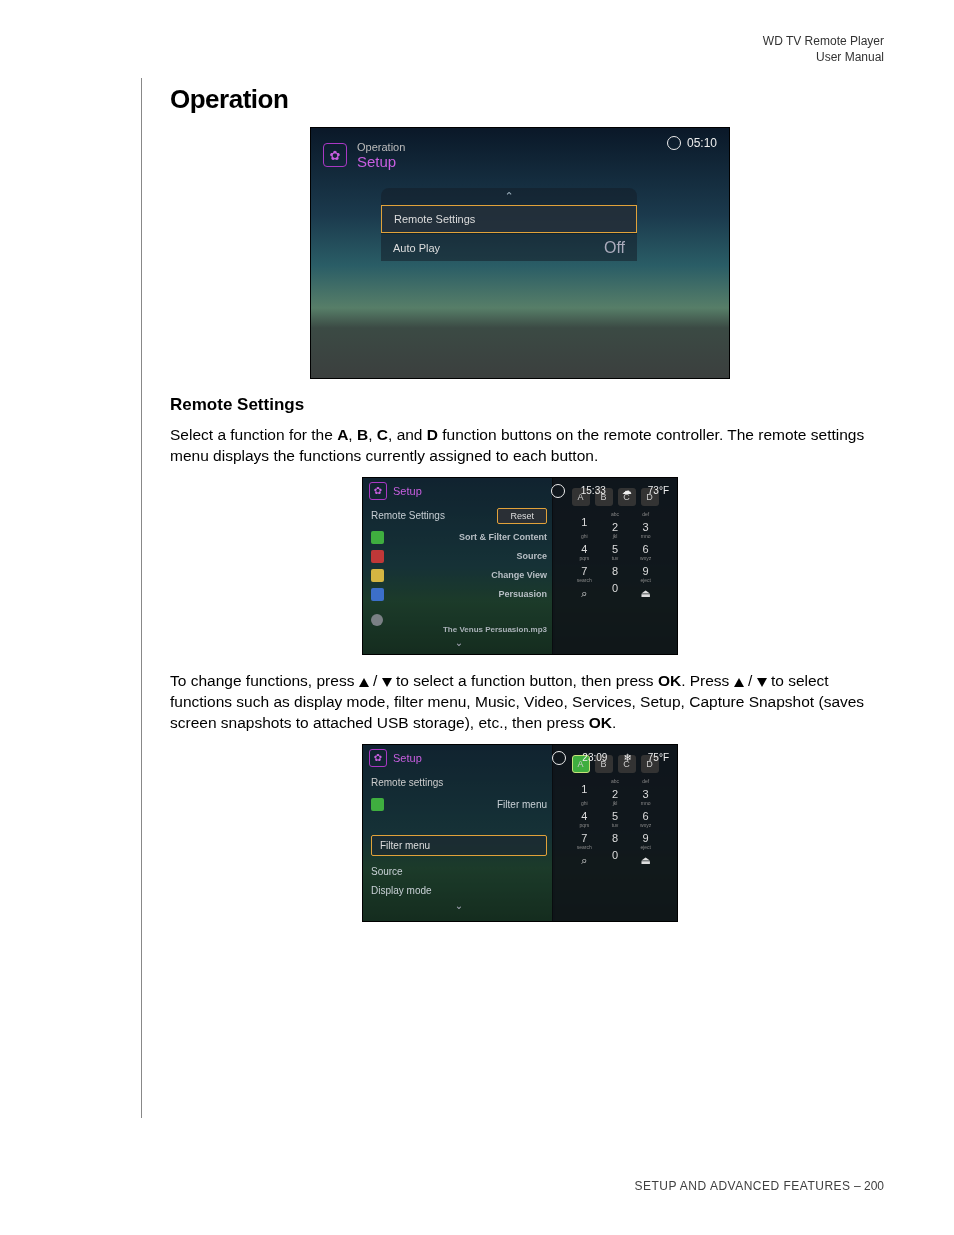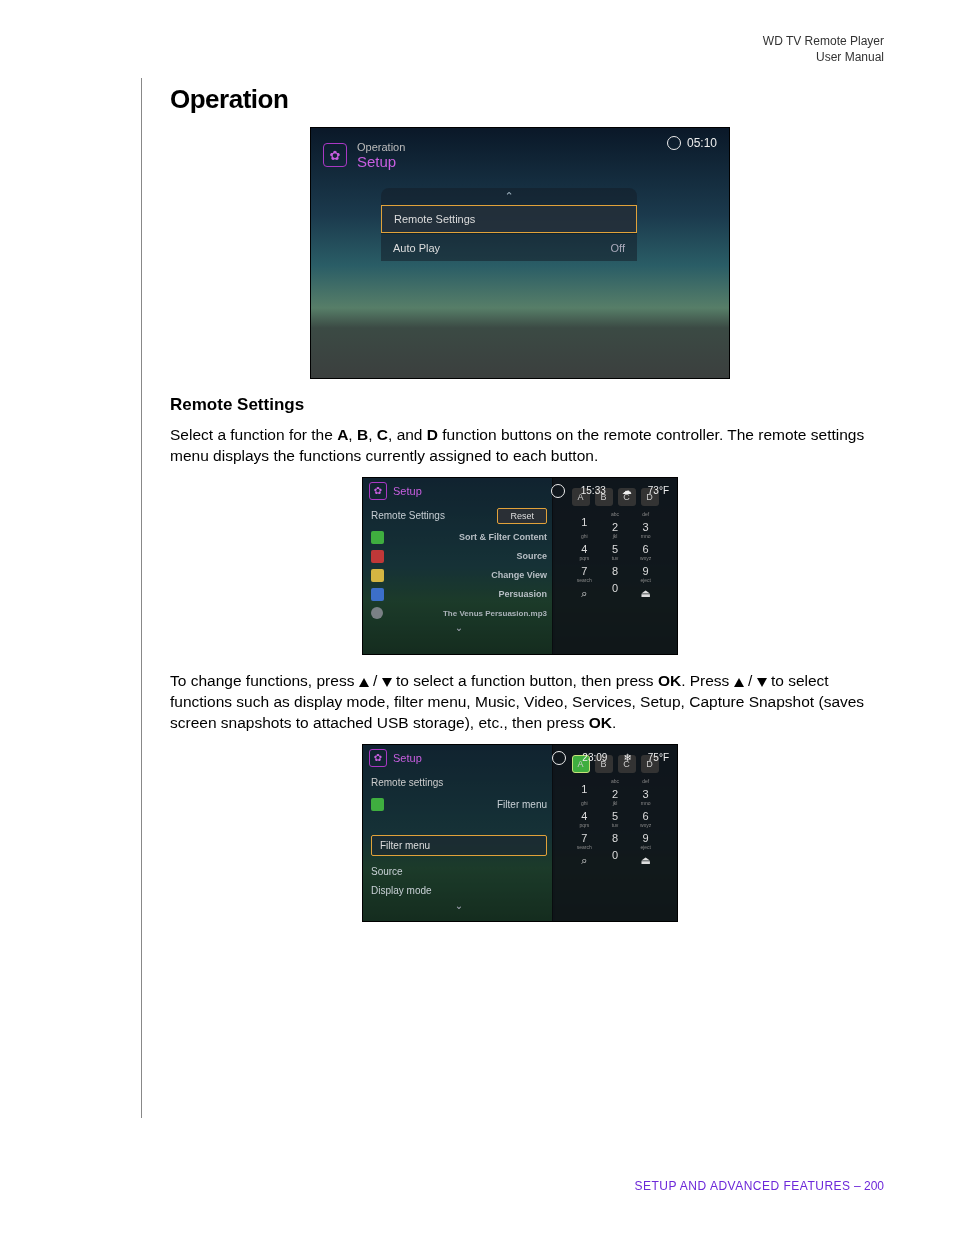--- a/index.html
+++ b/index.html
@@ -96,21 +96,21 @@
   }
   .menu-item {
     height:28px; display:flex; align-items:center; justify-content:space-between;
     padding:0 12px; font-size:11px; color:#ddd;
     border-top:1px solid rgba(0,0,0,0.25);
     box-sizing:border-box;
   }
   .menu-item.selected {
     border:1px solid #e1a23a; background:rgba(40,50,60,0.7);
   }
-  .menu-item .val { color:#aab; font-size:11px; }
+  .menu-item .val { color:#aab; font-size:16px; }
   
   .s2, .s3 { width: 316px; height: 178px; }
   .bg-grass {
     position:absolute; inset:0;
     background: linear-gradient(#15303e 0%, #1f4a4a 50%, #2a5b33 70%, #1d411f 100%);
   }
   .s-left {
     position:absolute; left:0; top:0; bottom:0; width:192px;
     background: rgba(10,20,30,0.45);
   }
@@ -137,21 +137,21 @@
   }
   .fn-row {
     display:flex; justify-content:space-between; align-items:center;
     padding:3px 8px; color:#b8bfc5; font-size:9px;font-weight:bold;
   }
   .key {
     width:13px; height:13px; border-radius:2px; display:inline-block;
   }
   .key-a{background:#3fae3f;} .key-b{background:#c03838;} .key-c{background:#d4b542;} .key-d{background:#3c6fc9;}
   .key-disc{width:12px;height:12px;border-radius:50%;background:#7a8085;}
-  .np { text-align:left; font-size:8px; color:#aab2b8; padding-top:2px;}
+  .np { text-align:left; font-size:8px; color:#aab2b8; padding-top:2px;margin-top:16px;}
   .chev-down { text-align:center; color:#aab; font-size:10px;}
   
   .abcd-row{
     display:flex; justify-content:center; gap:5px; margin-top:10px;
   }
   .abcd{
     width:18px; height:18px; background:#333; border-radius:3px;
     display:flex; align-items:center; justify-content:center;
     color:#ccc; font-size:9px;
   }
@@ -177,21 +177,21 @@
   .s3-row {
     display:flex; justify-content:space-between; align-items:center;
     padding:4px 8px; font-size:10px; color:#c9d0d6;
   }
   .s3-sel{
     margin:6px 8px; border:1px solid #e1a23a; border-radius:2px;
     padding:4px 8px; font-size:10px; color:#ddd; background:rgba(30,40,50,0.6);
   }
   
   .footer{
-    position:absolute; bottom:42px; right:70px; font-size:12px; color:#6d28d9;
+    position:absolute; bottom:42px; right:70px; font-size:12px; color:#404040;
   }
   .footer .caps{ letter-spacing:0.5px; }
   
   .tri-up, .tri-down{ display:inline-block; vertical-align:-1px;}
   .tri-up{ width:0;height:0;border-left:5px solid transparent;border-right:5px solid transparent;border-bottom:9px solid #000;}
   .tri-down{ width:0;height:0;border-left:5px solid transparent;border-right:5px solid transparent;border-top:9px solid #000;}
 </style>
 </head>
 <body>
 

